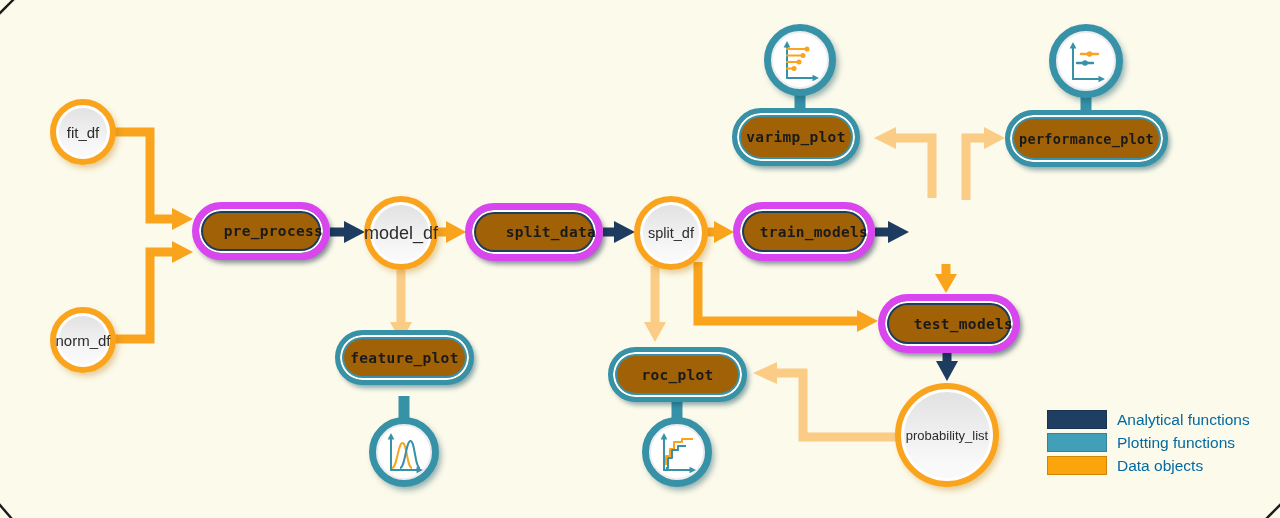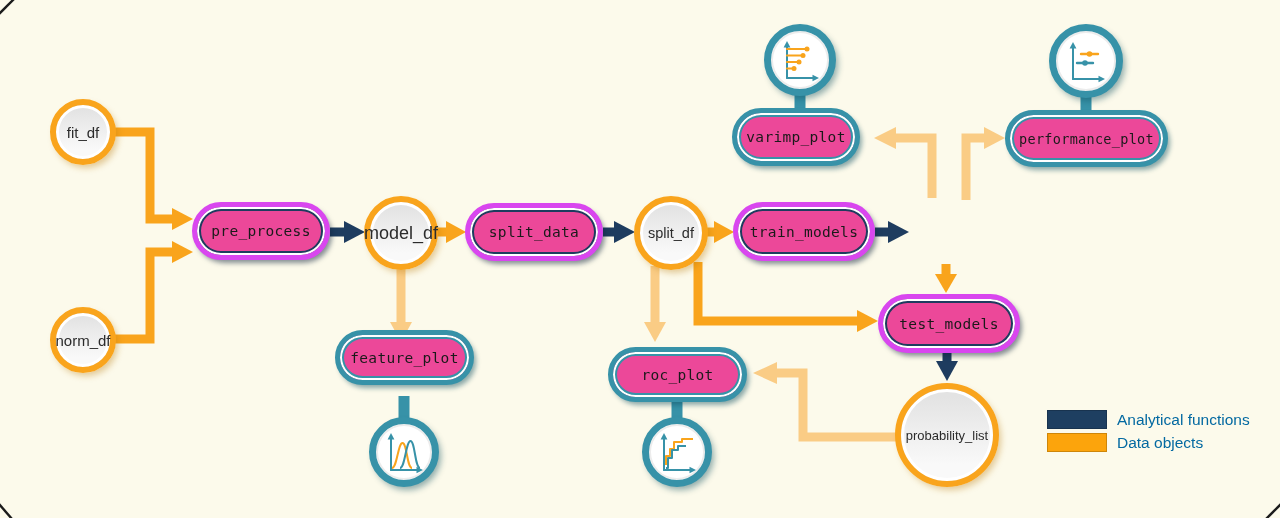--- a/index.html
+++ b/index.html
@@ -8,28 +8,29 @@
     background:#FCFAEB;
     font-family:"Liberation Sans","DejaVu Sans",sans-serif;
     position:relative;overflow:hidden;
   }
   #canvas{position:absolute;inset:0;width:1280px;height:518px;}
   #edges{position:absolute;left:0;top:0;}
 
   
   .pill{
     position:absolute;display:flex;align-items:center;justify-content:center;
-    background:#ec4899;border-radius:32px;box-sizing:border-box;
+    background:#a16207;border-radius:32px;box-sizing:border-box;
     font-family:"DejaVu Sans Mono","Liberation Mono",monospace;
-    font-size:14.5px;font-weight:400;color:#1a1a1a;letter-spacing:.3px;
+    font-size:14.5px;font-weight:700;color:#1a1a1a;letter-spacing:.3px;
     text-align:center;white-space:nowrap;
   }
   .pill.navy{
-    border:5px solid #d946ef;
+    border:7px solid #d946ef;
     box-shadow:inset 0 0 0 2px #fff, inset 0 0 0 4px #1E3C5F, 3px 4px 5px -1px rgba(15,35,60,.50);
+    justify-content:flex-end;
   }
   .pill.teal{
     border:5px solid #3792A8;
     box-shadow:inset 0 0 0 2px #fff, inset 0 0 0 4px #3792A8, 3px 4px 5px -1px rgba(13,78,94,.48);
   }
   
   .datacircle{
     position:absolute;display:flex;align-items:center;justify-content:center;
     border-radius:50%;box-sizing:border-box;
     border:6px solid #F9A41C;
@@ -232,18 +233,22 @@
       <path d="M11,38 L13,38 L13,28 L17,28 L17,20 L23,20 L23,16 L31,16" fill="none" stroke="#3792A8" stroke-width="2" stroke-linejoin="round"></path>
     </svg>
   </div>
 
   <div class="legend">
     <div class="legend-row">
       <div class="swatch sw-navy"></div>
       <span class="legend-label">Analytical functions</span>
     </div>
     <div class="legend-row">
+      <div class="swatch sw-teal"></div>
+      <span class="legend-label">Plotting functions</span>
+    </div>
+    <div class="legend-row">
       <div class="swatch sw-orange"></div>
       <span class="legend-label">Data objects</span>
     </div>
   </div>
 
 </div>
 
 </body></html>

